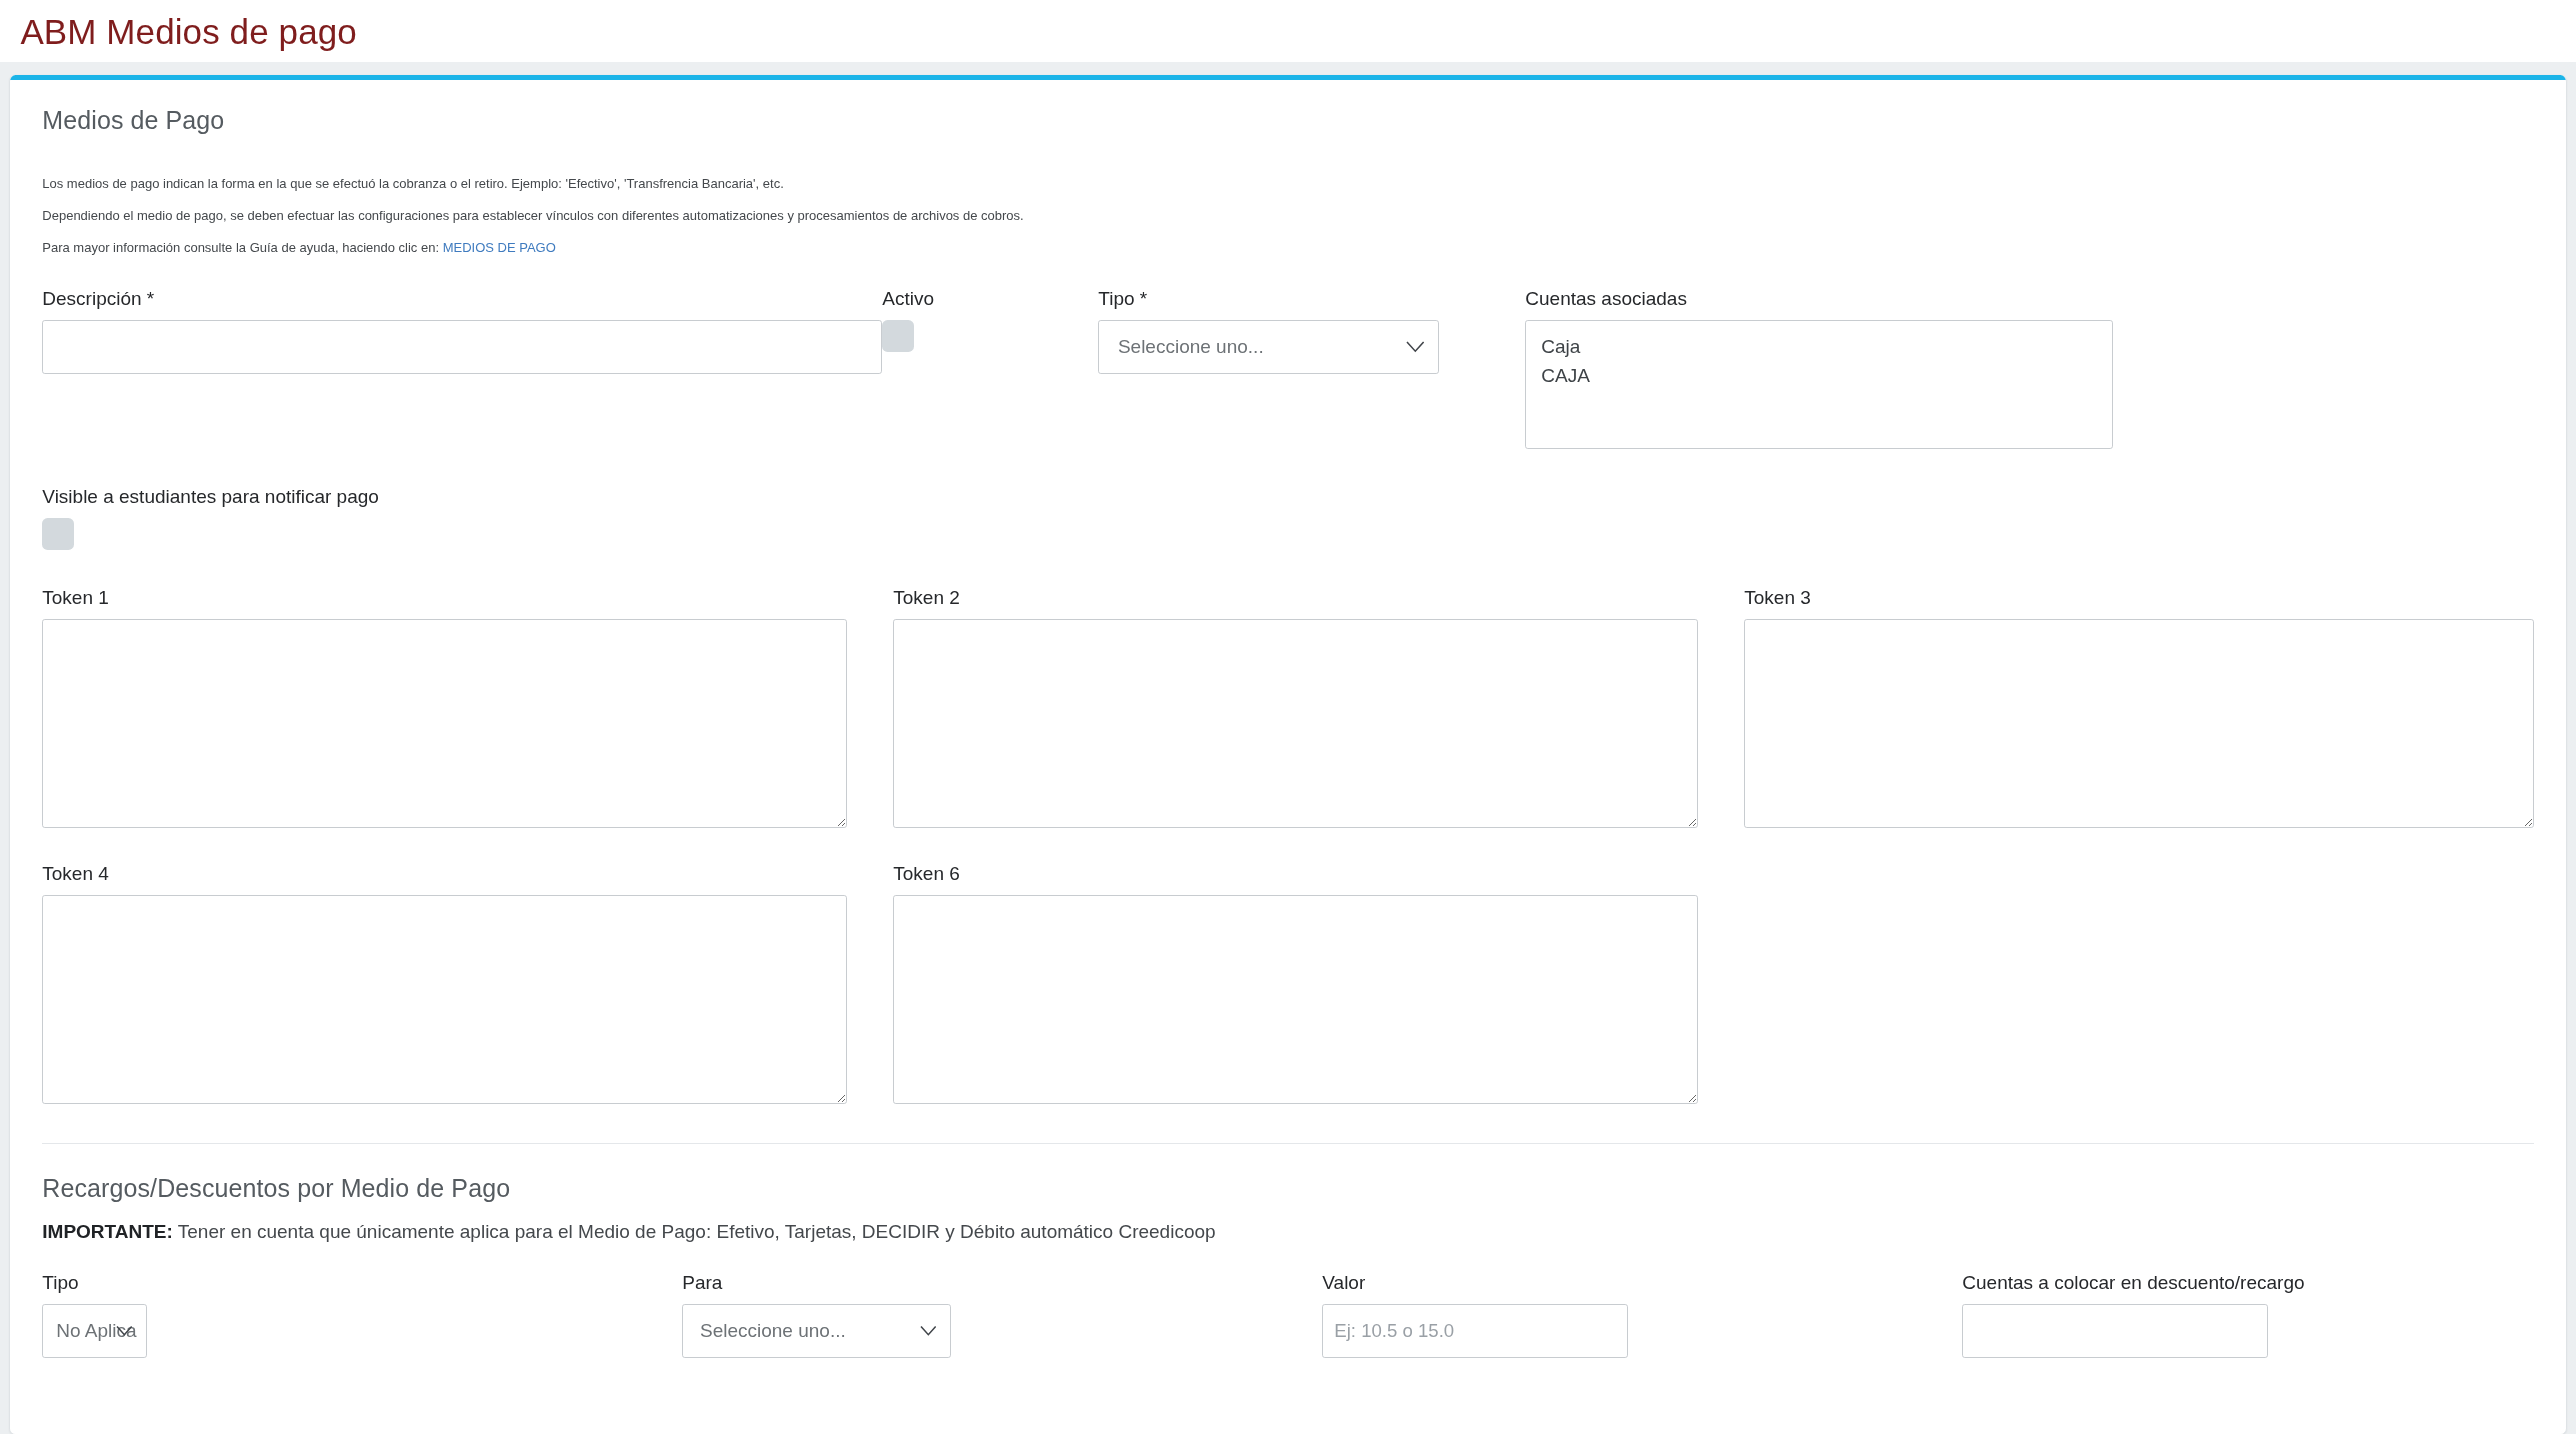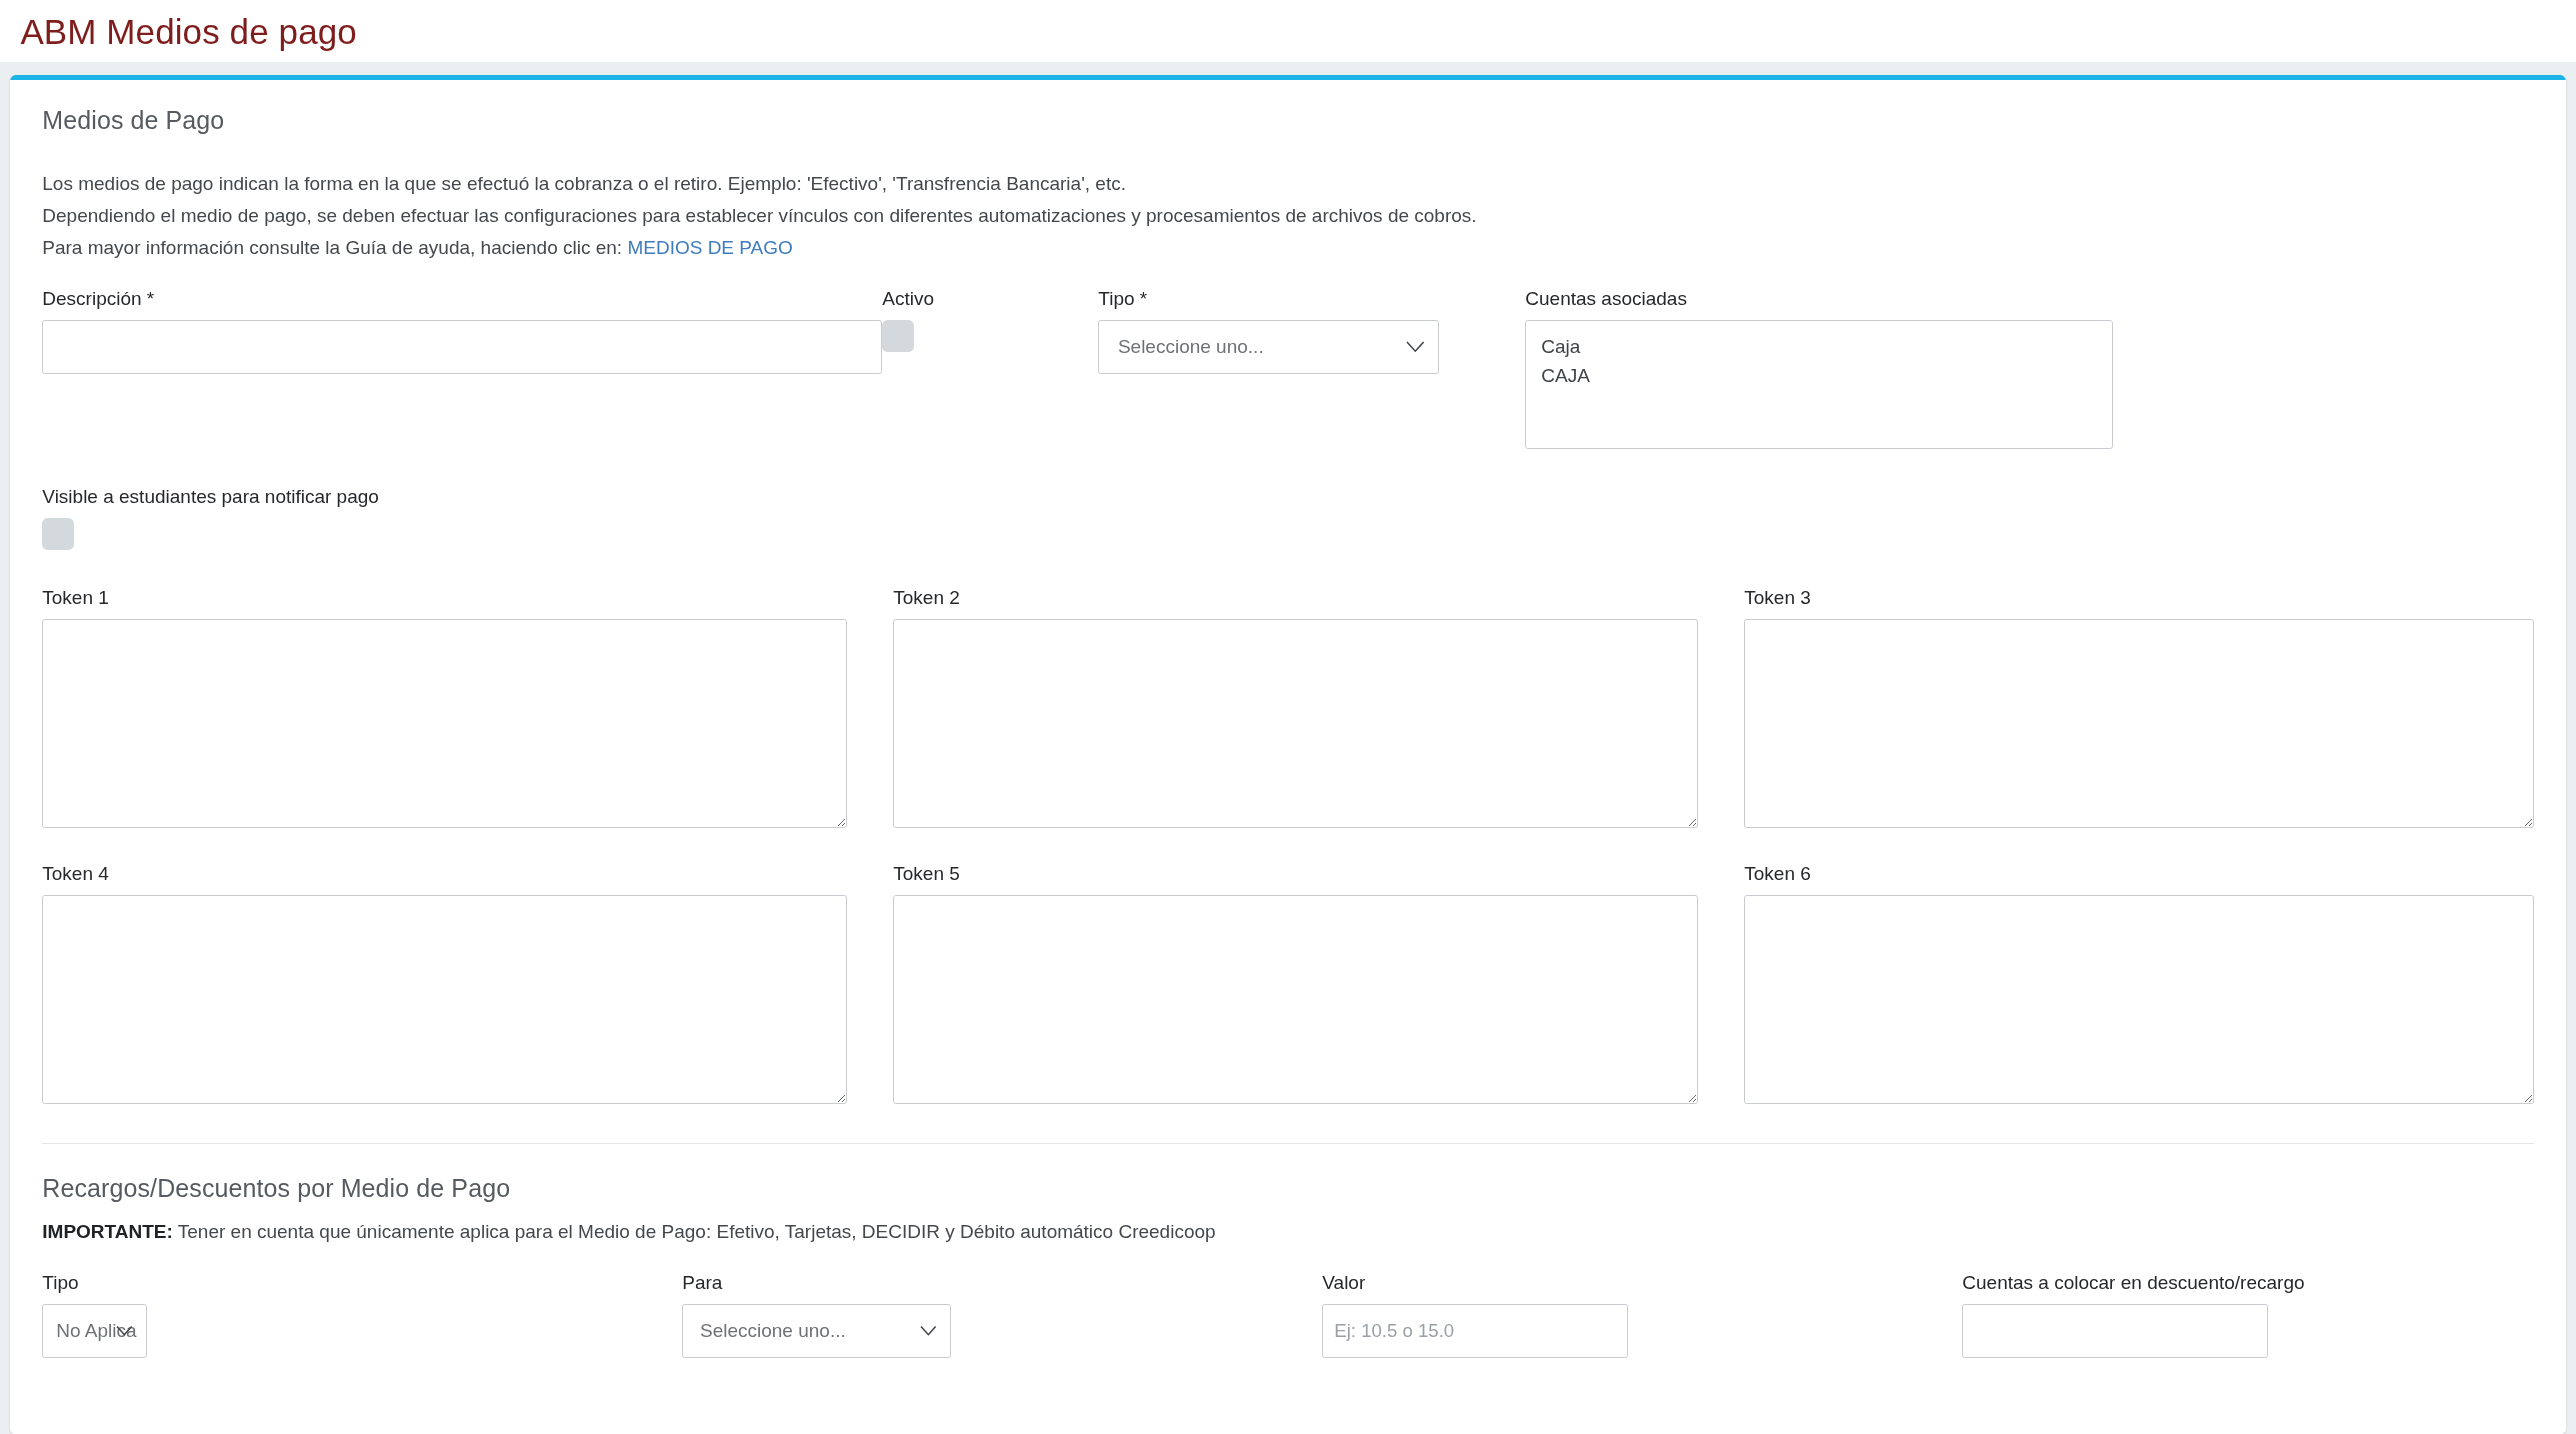--- a/index.html
+++ b/index.html
@@ -65,21 +65,21 @@
   .card-title {
     font-size: 25px;
     font-weight: 400;
     color: #555b60;
     margin: 0 0 33px 0;
     letter-spacing: 0.1px;
   }
 
   
   .intro {
-    font-size: 19px;
+    font-size: 13px;
     color: #44484c;
     line-height: 32px;
     margin-bottom: 24px;
   }
   .intro .link {
     color: #3f7bbf;
     text-decoration: none;
     cursor: pointer;
   }
 
@@ -319,24 +319,20 @@
         <div class="token-cell">
           <label class="field-label">Token 3</label>
           <textarea class="token-area" style=""></textarea>
         </div>
 
         <div class="token-cell">
           <label class="field-label">Token 4</label>
           <textarea class="token-area" style=""></textarea>
         </div>
 
-        <div class="token-cell">
-          <label class="field-label">Token 5</label>
-          <textarea class="token-area" style=""></textarea>
-        </div>
 
         <div class="token-cell">
           <label class="field-label">Token 6</label>
           <textarea class="token-area" style=""></textarea>
         </div>
 
       </div>
 
       <hr class="divider">
 

